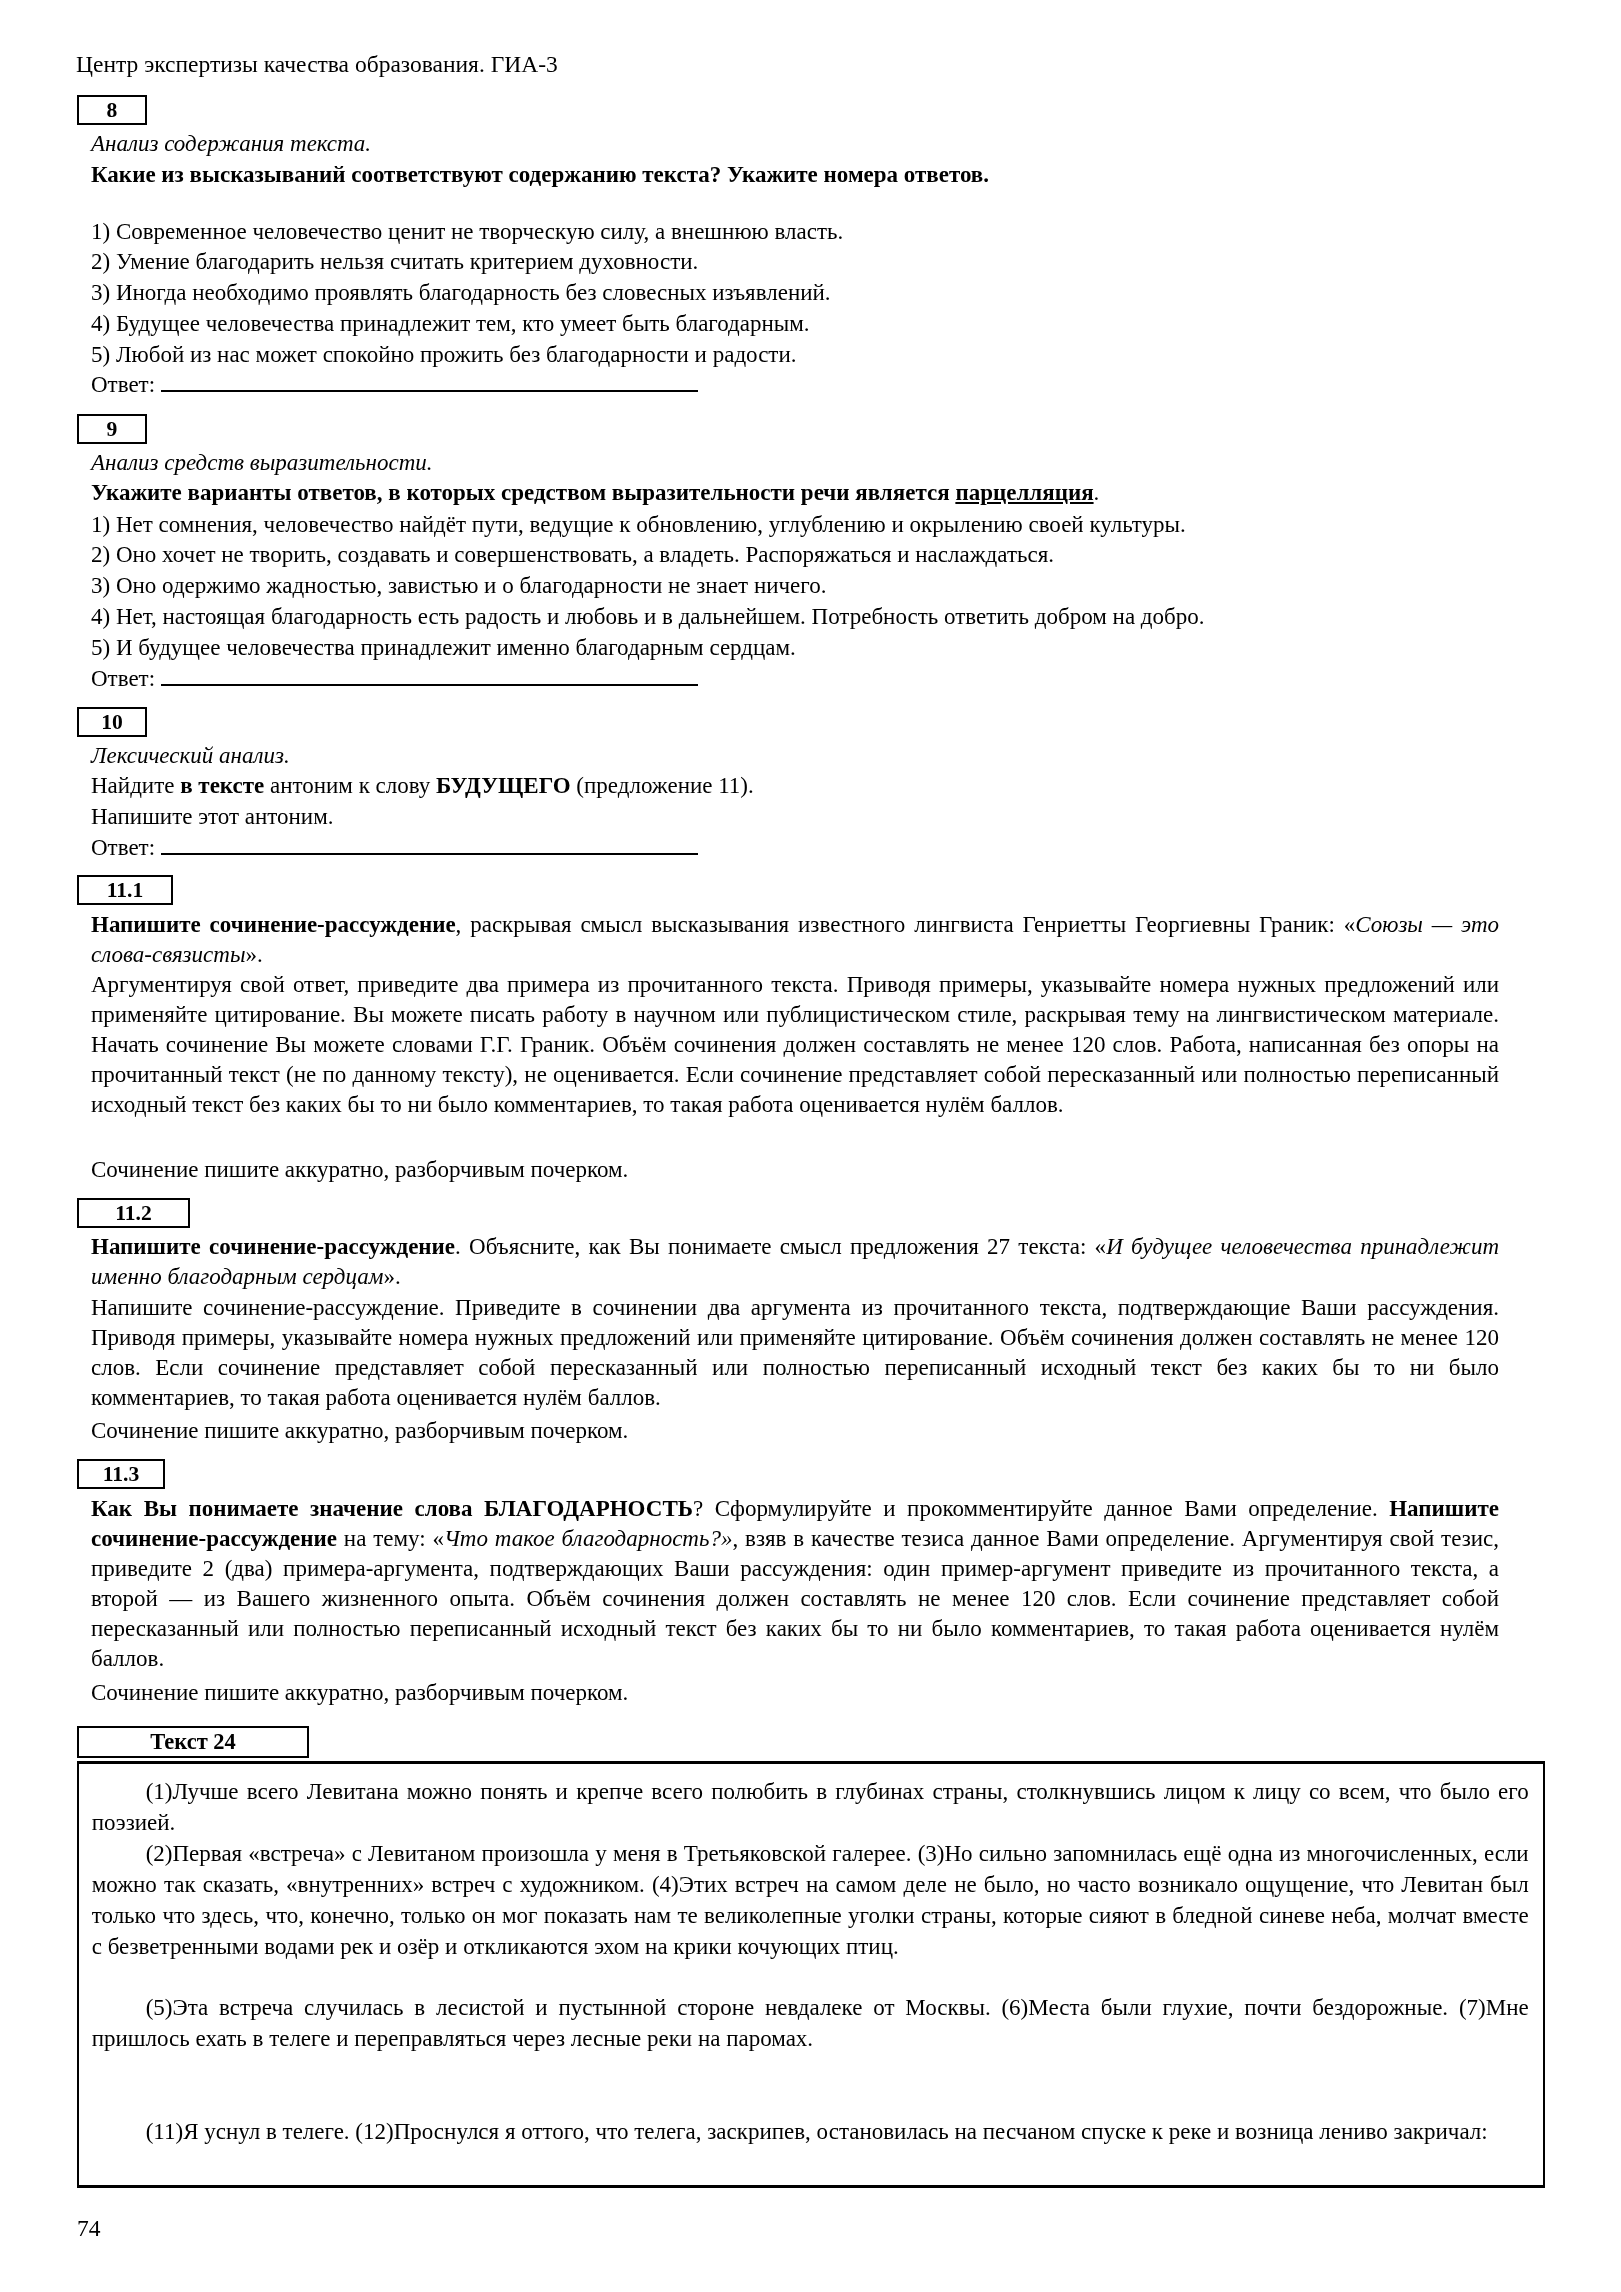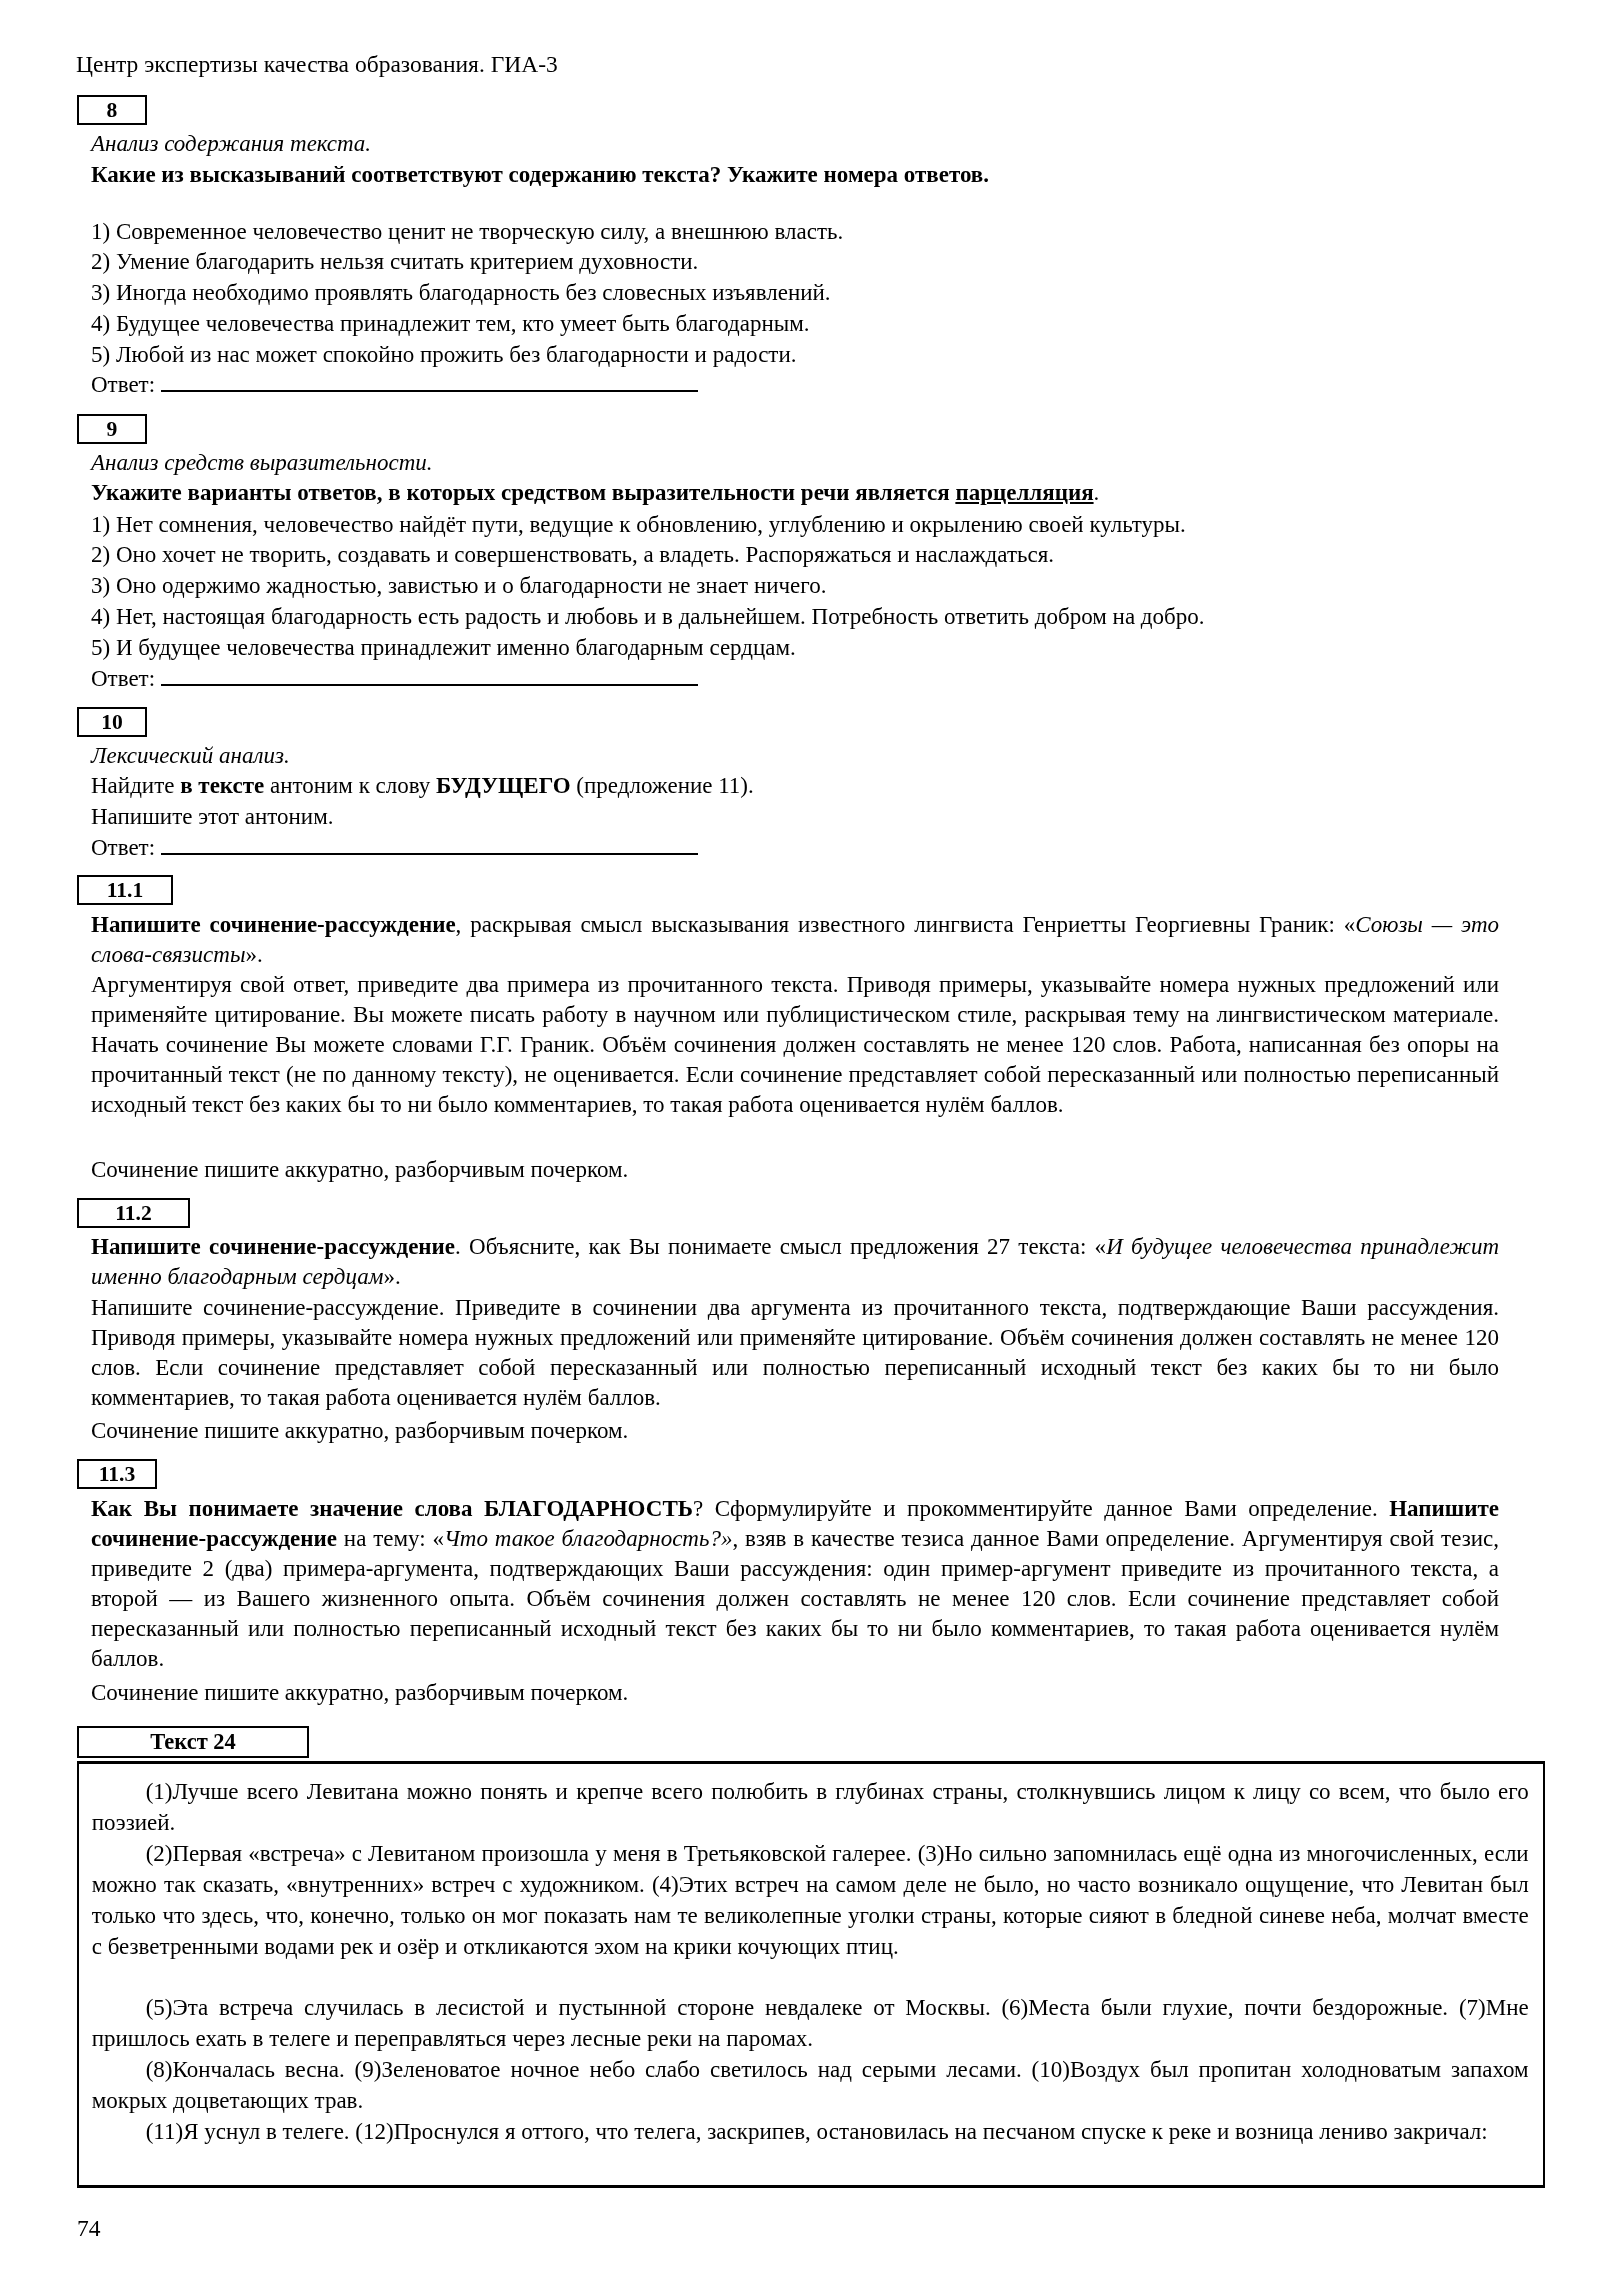--- a/index.html
+++ b/index.html
@@ -62,27 +62,26 @@
 <div class="qbox" style="top:875px;width:96px;">11.1</div>
 <div class="just" style="top:910px;"><span class="bold">Напишите сочинение-рассуждение</span><span>, раскрывая смысл высказывания известного лингвиста Генриетты Георгиевны Граник: «</span><span class="ital">Союзы — это слова-связисты</span><span>».</span></div>
 <div class="just" style="top:970px;">Аргументируя свой ответ, приведите два примера из прочитанного текста. Приводя примеры, указывайте номера нужных предложений или применяйте цитирование. Вы можете писать работу в научном или публицистическом стиле, раскрывая тему на лингвистическом материале. Начать сочинение Вы можете словами Г.Г. Граник. Объём сочинения должен составлять не менее 120 слов. Работа, написанная без опоры на прочитанный текст (не по данному тексту), не оценивается. Если сочинение представляет собой пересказанный или полностью переписанный исходный текст без каких бы то ни было комментариев, то такая работа оценивается нулём баллов.</div>
 <div class="line" style="top:1155px;">Сочинение пишите аккуратно, разборчивым почерком.</div>
 
 <div class="qbox" style="top:1198px;width:113px;">11.2</div>
 <div class="just" style="top:1232px;"><span class="bold">Напишите сочинение-рассуждение</span><span>. Объясните, как Вы понимаете смысл предложения 27 текста: «</span><span class="ital">И будущее человечества принадлежит именно благодарным сердцам</span><span>».</span></div>
 <div class="just" style="top:1293px;">Напишите сочинение-рассуждение. Приведите в сочинении два аргумента из прочитанного текста, подтверждающие Ваши рассуждения. Приводя примеры, указывайте номера нужных предложений или применяйте цитирование. Объём сочинения должен составлять не менее 120 слов. Если сочинение представляет собой пересказанный или полностью переписанный исходный текст без каких бы то ни было комментариев, то такая работа оценивается нулём баллов.</div>
 <div class="line" style="top:1416px;">Сочинение пишите аккуратно, разборчивым почерком.</div>
 
-<div class="qbox" style="top:1459px;width:80px;">11.3</div>
+<div class="qbox" style="top:1459px;width:88px;">11.3</div>
 <div class="just" style="top:1494px;"><span class="bold">Как Вы понимаете значение слова БЛАГОДАРНОСТЬ</span><span>? Сформулируйте и прокомментируйте данное Вами определение. </span><span class="bold">Напишите сочинение-рассуждение</span><span> на тему: «</span><span class="ital">Что такое благодарность?»</span><span>, взяв в качестве тезиса данное Вами определение. Аргументируя свой тезис, приведите 2 (два) примера-аргумента, подтверждающих Ваши рассуждения: один пример-аргумент приведите из прочитанного текста, а второй — из Вашего жизненного опыта. Объём сочинения должен составлять не менее 120 слов. Если сочинение представляет собой пересказанный или полностью переписанный исходный текст без каких бы то ни было комментариев, то такая работа оценивается нулём баллов.</span></div>
 <div class="line" style="top:1678px;">Сочинение пишите аккуратно, разборчивым почерком.</div>
 
 <div class="text-label">Текст 24</div>
 <div class="text-box">
   <div class="tp" style="top:11.8px;">(1)Лучше всего Левитана можно понять и крепче всего полюбить в глубинах страны, столкнувшись лицом к лицу со всем, что было его поэзией.</div>
   <div class="tp" style="top:74px;">(2)Первая «встреча» с Левитаном произошла у меня в Третьяковской галерее. (3)Но сильно запомнилась ещё одна из многочисленных, если можно так сказать, «внутренних» встреч с художником. (4)Этих встреч на самом деле не было, но часто возникало ощущение, что Левитан был только что здесь, что, конечно, только он мог показать нам те великолепные уголки страны, которые сияют в бледной синеве неба, молчат вместе с безветренными водами рек и озёр и откликаются эхом на крики кочующих птиц.</div>
   <div class="tp" style="top:228px;">(5)Эта встреча случилась в лесистой и пустынной стороне невдалеке от Москвы. (6)Места были глухие, почти бездорожные. (7)Мне пришлось ехать в телеге и переправляться через лесные реки на паромах.</div>
-  <div class="tp" style="top:290px;">(8)Кончалась весна. (9)Зеленоватое ночное небо слабо светилось над серыми лесами. (10)Воздух был пропитан холодноватым запахом мокрых доцветающих трав.</div>
   <div class="tp" style="top:352px;">(11)Я уснул в телеге. (12)Проснулся я оттого, что телега, заскрипев, остановилась на песчаном спуске к реке и возница лениво закричал:</div>
 </div>
 
 <div class="abs page-num">74</div>
 
 
 </body></html>

